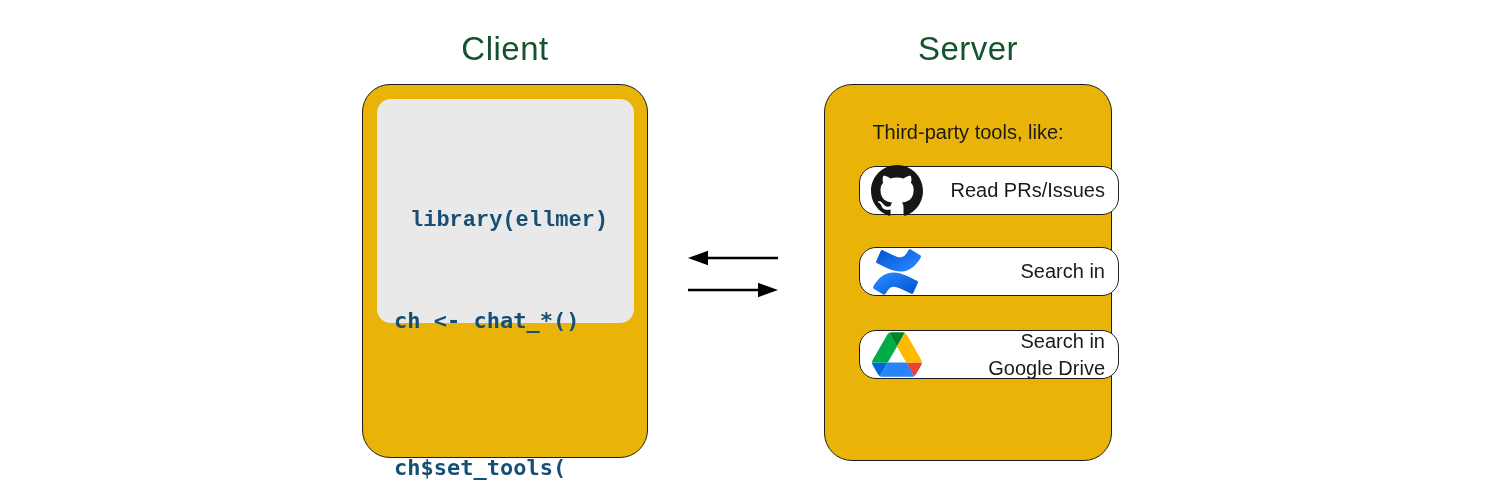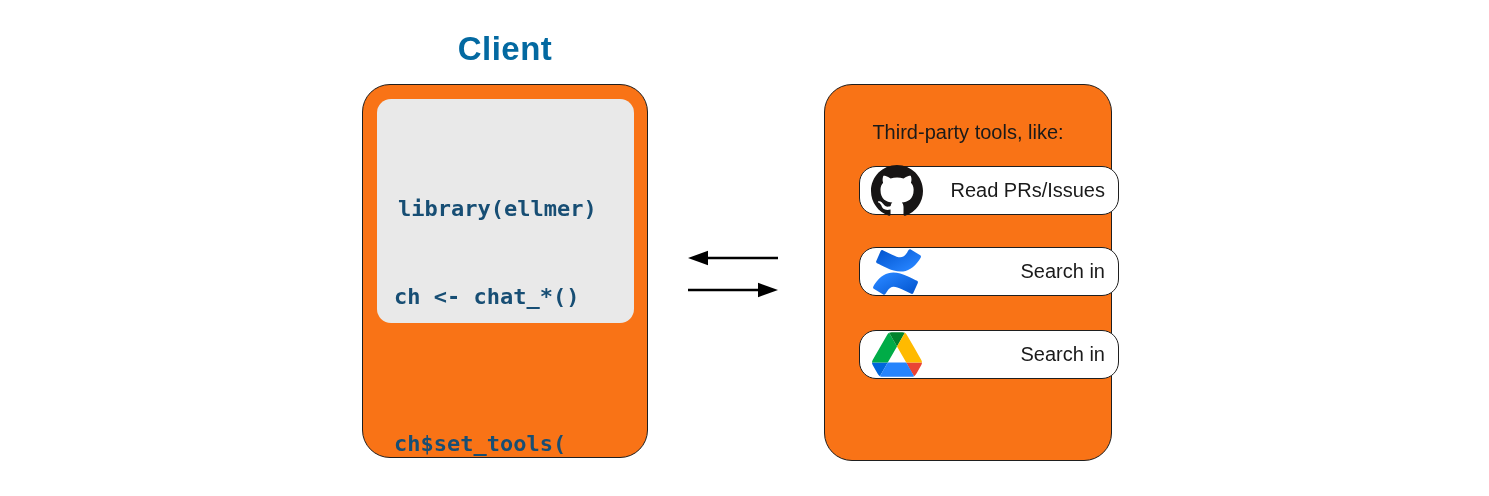--- a/index.html
+++ b/index.html
@@ -10,30 +10,30 @@
     background: #ffffff;
     font-family: "Liberation Sans", sans-serif;
     color: #1a1a1a;
     overflow: hidden;
   }
   .panel-title {
     position: absolute;
     top: 30px;
     text-align: center;
     font-size: 33px;
-    font-weight: 700;
+    font-weight: 400;
     letter-spacing: 0.5px;
-    color: #0369a1;
+    color: #14532d;
   }
   .panel-title.client { left: 362px; width: 286px; }
   .panel-title.server { left: 824px; width: 288px; }
 
   .big-box {
     position: absolute;
-    background: #f97316;
+    background: #eab308;
     border: 1.5px solid #1f1f1f;
     border-radius: 28px;
     box-sizing: border-box;
   }
   .client-box { left: 362px; top: 84px; width: 286px; height: 374px; }
   .server-box { left: 824px; top: 84px; width: 288px; height: 377px; }
 
   .code-block {
     position: absolute;
     left: 14px; top: 14px;
@@ -42,21 +42,21 @@
     border-radius: 14px;
     box-sizing: border-box;
     padding: 36px 10px 0 17px;
     font-family: "DejaVu Sans Mono", monospace;
     font-weight: 700;
     font-size: 22px;
     line-height: 28px;
     color: #174e74;
     white-space: pre;
   }
-  .code-p1 { margin: 4px; }
+  .code-p1 { margin: 16px; font-family: Liberation Mono, monospace; }
   .code-p2 { margin: 0 0 0 0; }
   .code-p3 { margin: 7px 0 0 0; }
 
   .server-subtitle {
     position: absolute;
     left: 0; top: 36px;
     width: 100%;
     text-align: center;
     font-size: 20px;
     color: #1a1a1a;
@@ -98,20 +98,21 @@
     left: 678px; top: 243px;
     width: 120px; height: 62px;
   }
 </style>
 </head>
 <body>
 
 <div class="canvas">
 
   <div class="panel-title client">Client</div>
+  <div class="panel-title server">Server</div>
 
   <div class="big-box client-box">
     <div class="code-block">
       <div class="code-p1">library(ellmer)</div>
       <div class="code-p2">ch &lt;- chat_*()</div>
       <div class="code-p3">
         <div>ch$set_tools(</div>
         
         
       </div>
@@ -173,17 +174,18 @@
           <path fill="#0066da" d="m6.6 66.85 3.85 6.65c.8 1.4 1.95 2.5 3.3 3.3l13.75-23.8h-27.5c0 1.55.4 3.1 1.2 4.5z"></path>
           <path fill="#00ac47" d="m43.65 25-13.75-23.8c-1.35.8-2.5 1.9-3.3 3.3l-25.4 44a9.06 9.06 0 0 0-1.2 4.5h27.5z"></path>
           <path fill="#ea4335" d="m73.55 76.8c1.35-.8 2.5-1.9 3.3-3.3l1.6-2.75 7.65-13.25c.8-1.4 1.2-2.95 1.2-4.5h-27.5l5.85 11.5z"></path>
           <path fill="#00832d" d="m43.65 25 13.75-23.8c-1.35-.8-2.9-1.2-4.5-1.2h-18.5c-1.6 0-3.15.45-4.5 1.2z"></path>
           <path fill="#2684fc" d="m59.8 53h-32.3l-13.75 23.8c1.35.8 2.9 1.2 4.5 1.2h50.8c1.6 0 3.15-.45 4.5-1.2z"></path>
           <path fill="#ffba00" d="m73.4 26.5-12.7-22c-.8-1.4-1.95-2.5-3.3-3.3l-13.75 23.8 16.15 28h27.45c0-1.55-.4-3.1-1.2-4.5z"></path>
         </svg>
       </span>
       <span class="tool-label">
         <div>Search in</div>
+        <div>Google Drive</div>
       </span>
     </div>
   </div>
 
 </div>
 
 </body></html>

